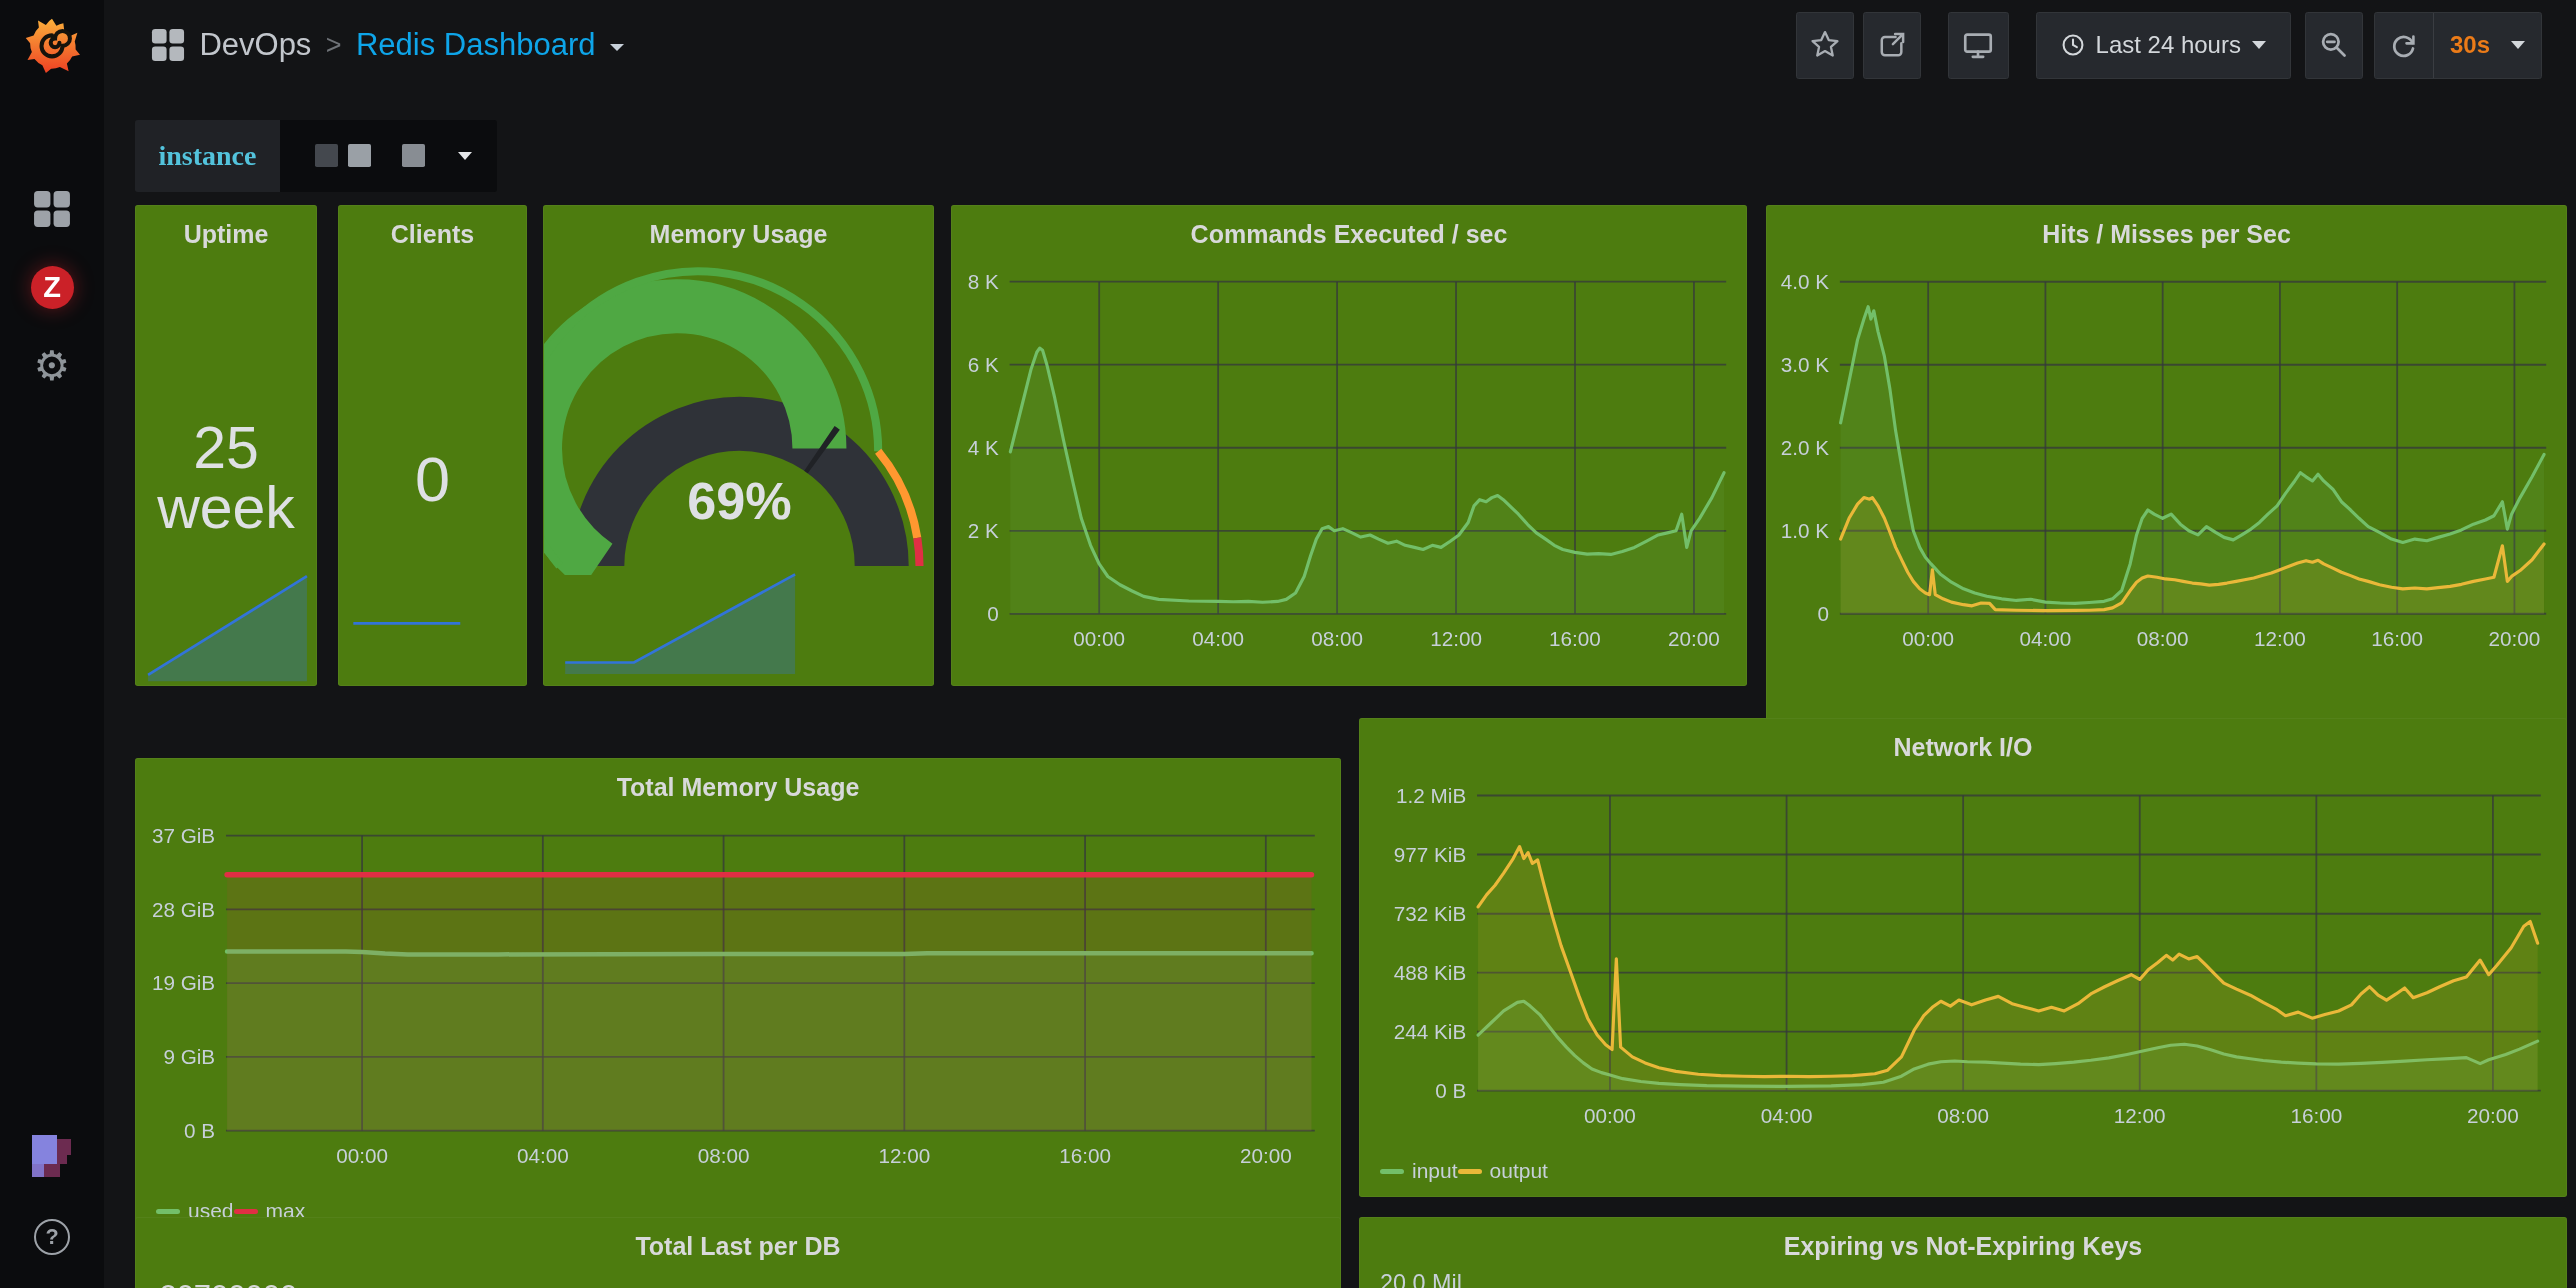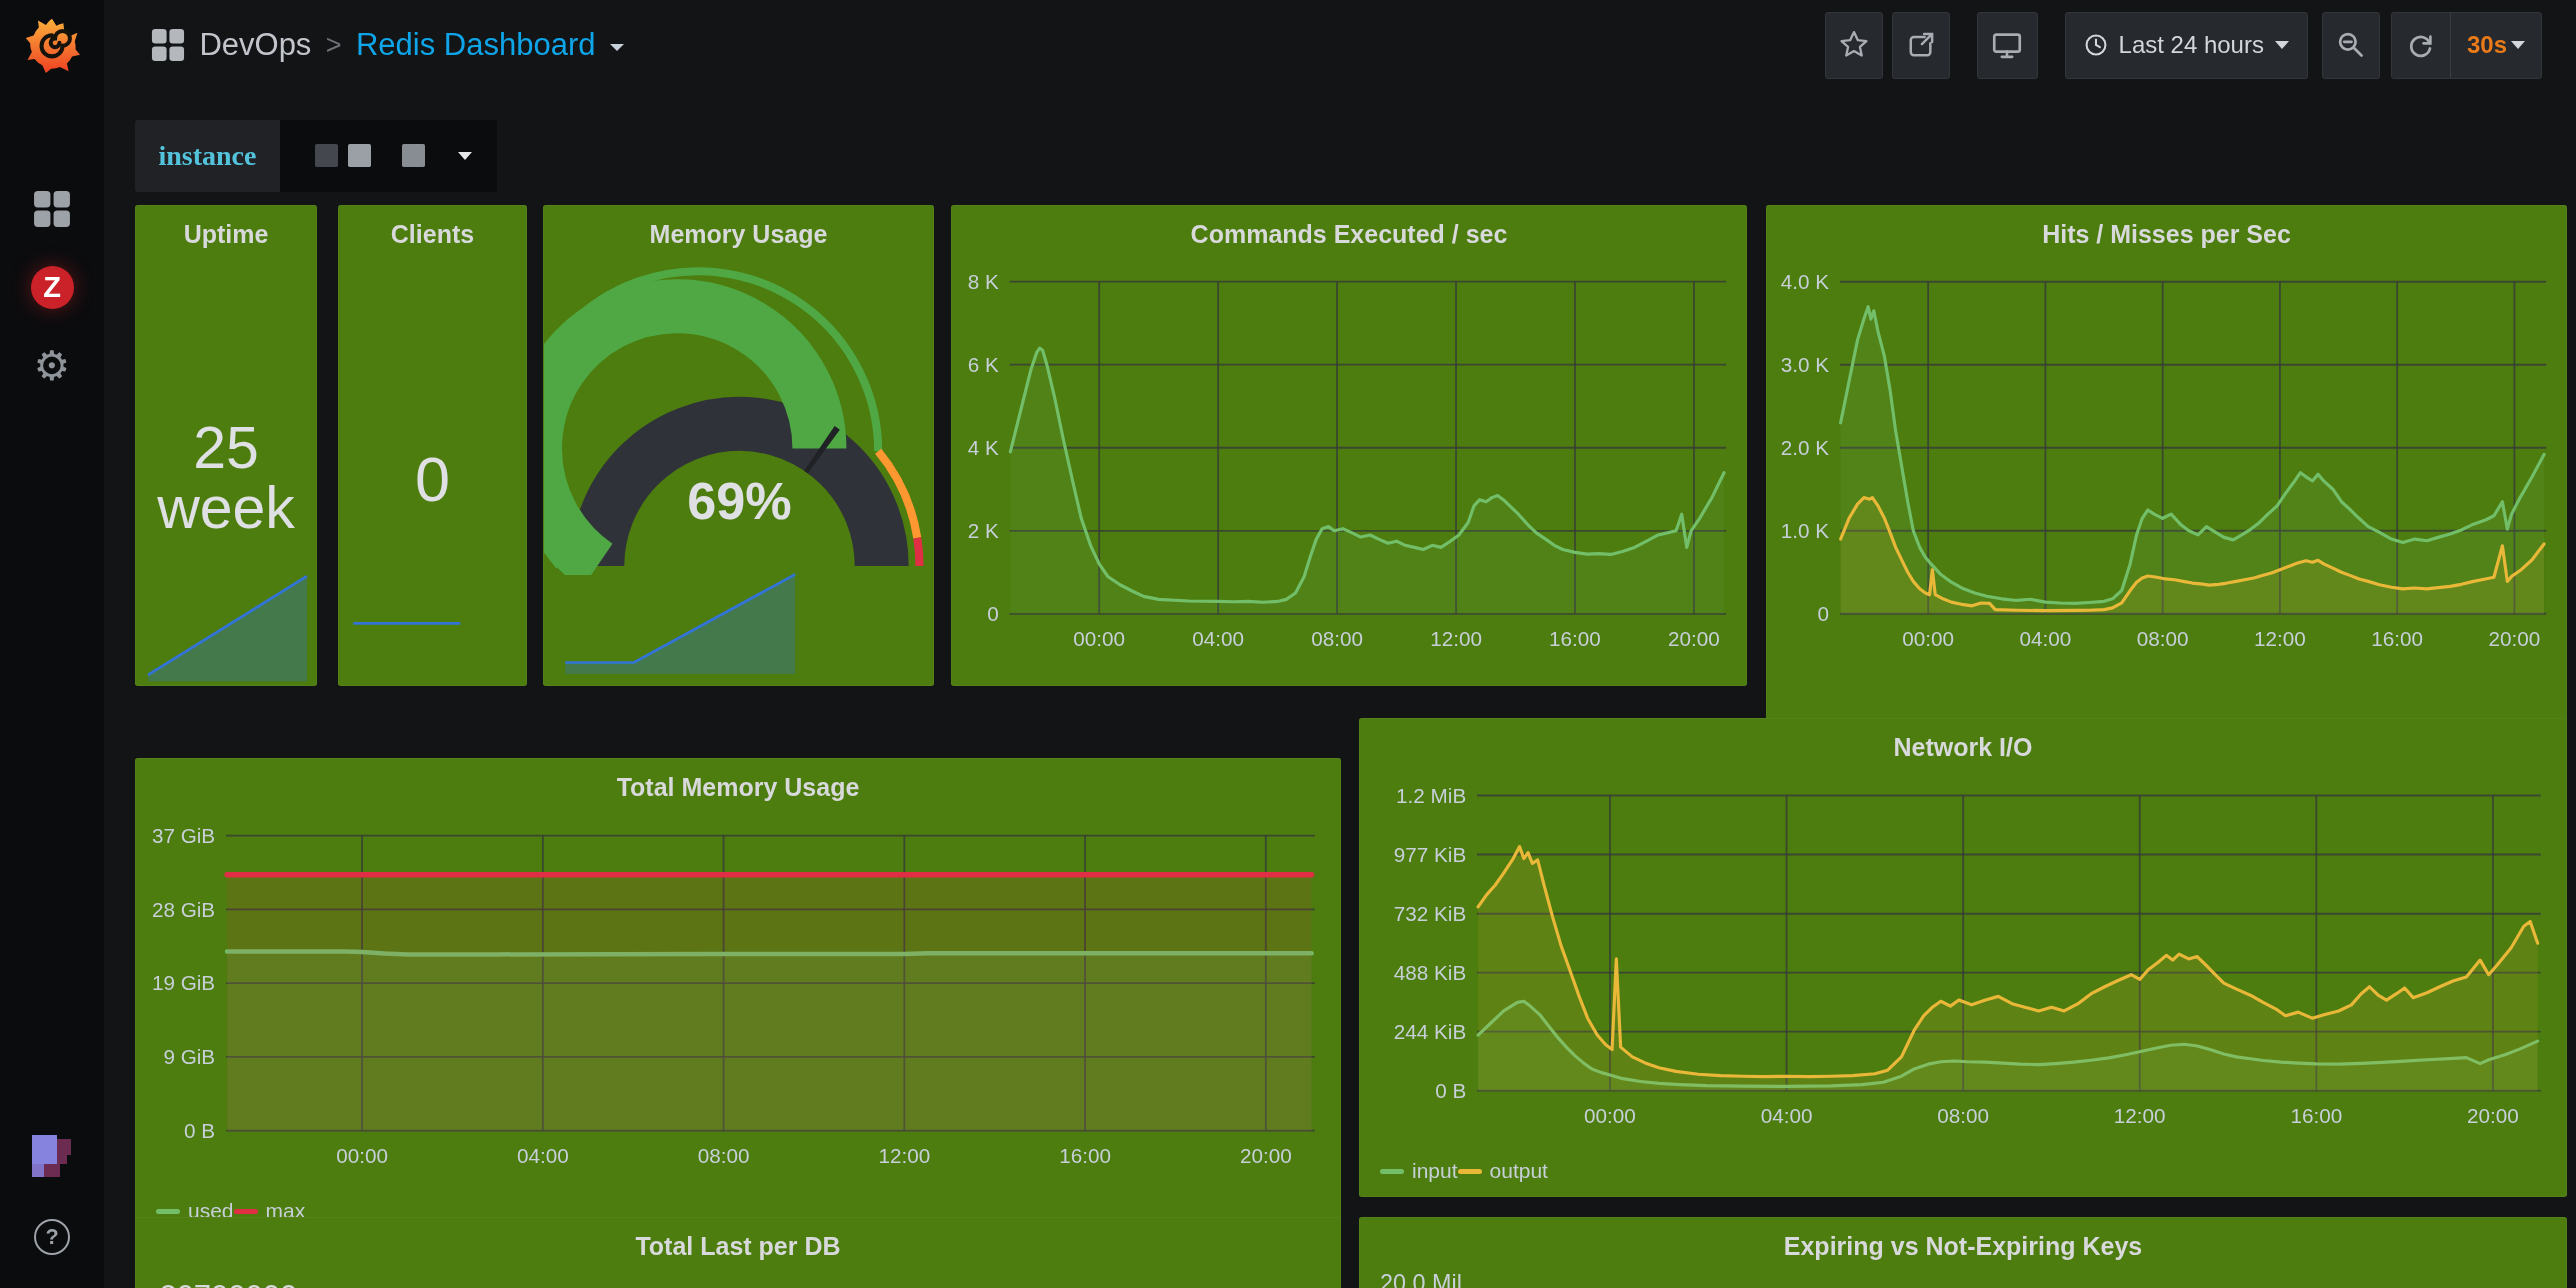--- a/index.html
+++ b/index.html
@@ -22,25 +22,25 @@
   .topnav { position:absolute; left:104px; top:0; right:0; height:90px; display:flex; align-items:center; }
   .crumb { display:flex; align-items:center; margin-left:47px; gap:14.4px; }
   .crumb-section { font-size:31px; color:#C2C6CC; cursor:pointer; }
   .crumb-sep { font-size:27px; color:#6E7277; }
   .crumb-title { font-size:31px; color:#0ea5e9; cursor:pointer; }
   .caret { width:0; height:0; border-left:7.2px solid transparent; border-right:7.2px solid transparent; border-top:8px solid #C7D0D9; }
   .nav-right { position:absolute; right:34px; top:11.7px; display:flex; align-items:center; height:67px; }
   .navbtn { height:67px; background:#26292E; border:0.9px solid #323539; border-radius:2.7px; display:flex; align-items:center;
     justify-content:center; color:#A8ADB3; cursor:pointer; }
   .navbtn svg { display:block; }
-  .timebtn { padding:0 18px; gap:10.8px;align-items:center; }
+  .timebtn { padding:0 24px; gap:10.8px;align-items:center; }
   .timebtn .lbl { font-size:24px; color:#D3D7DB; font-weight:500; }
   .refresh-group { display:flex; align-items:stretch; padding:0; }
   .refresh-ic { width:59px; display:flex; align-items:center; justify-content:center; border-right:0.9px solid #3A3D42; cursor:pointer; }
-  .interval { display:flex; align-items:center; gap:4px; padding:0 16px; cursor:pointer; }
+  .interval { display:flex; align-items:center; gap:21px; padding:0 16px; cursor:pointer; }
   .interval .lbl { color:#EB7B18; font-weight:700; font-size:24px; }
 
   
   .var-row { position:absolute; left:135px; top:120px; height:72px; display:flex; }
   .var-label { background:#202226; border-radius:2.7px 0 0 2.7px; display:flex; align-items:center; padding:0 23.4px;
     font-size:28px; font-weight:700; color:#53C3DC;font-family:Liberation Serif, serif; }
   .var-value { width:217px; background:#0B0C0E; border-radius:0 2.7px 2.7px 0; position:relative; cursor:pointer; }
   .var-value .sq { position:absolute; top:24px; width:23.4px; height:23.4px; border-radius:1.8px; }
   .var-value .caret { position:absolute; right:25px; top:32px; }
 

